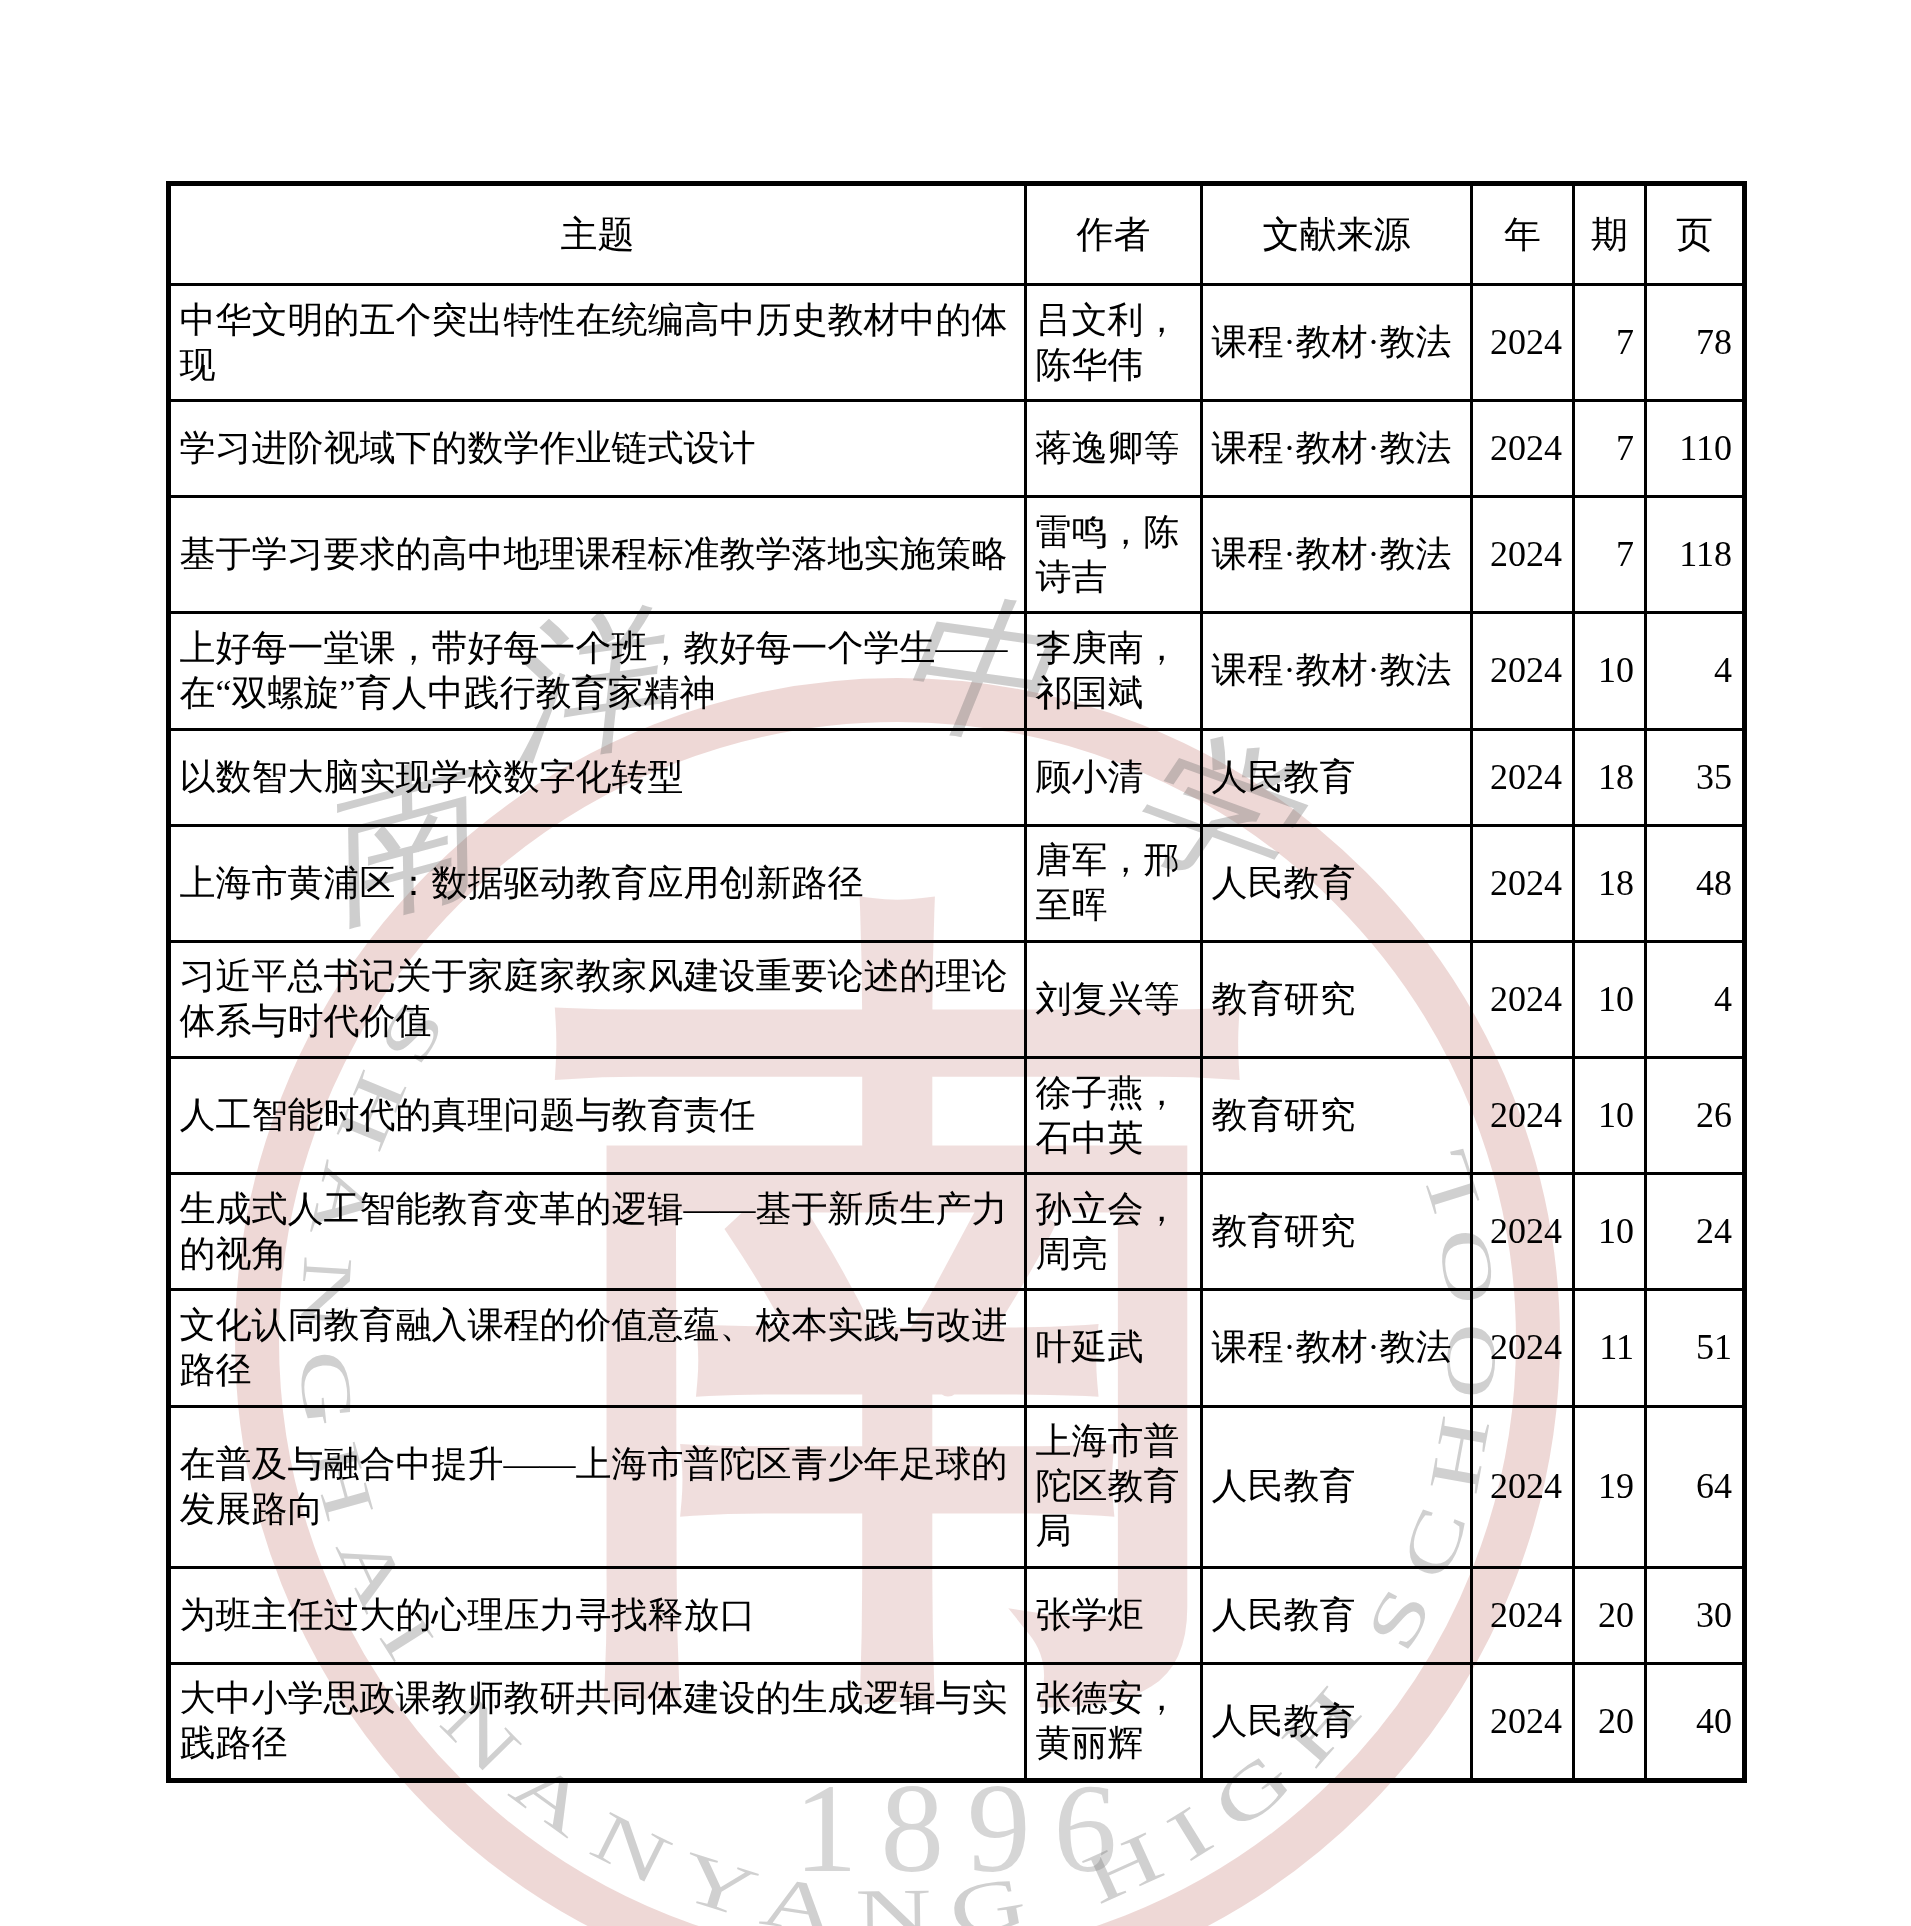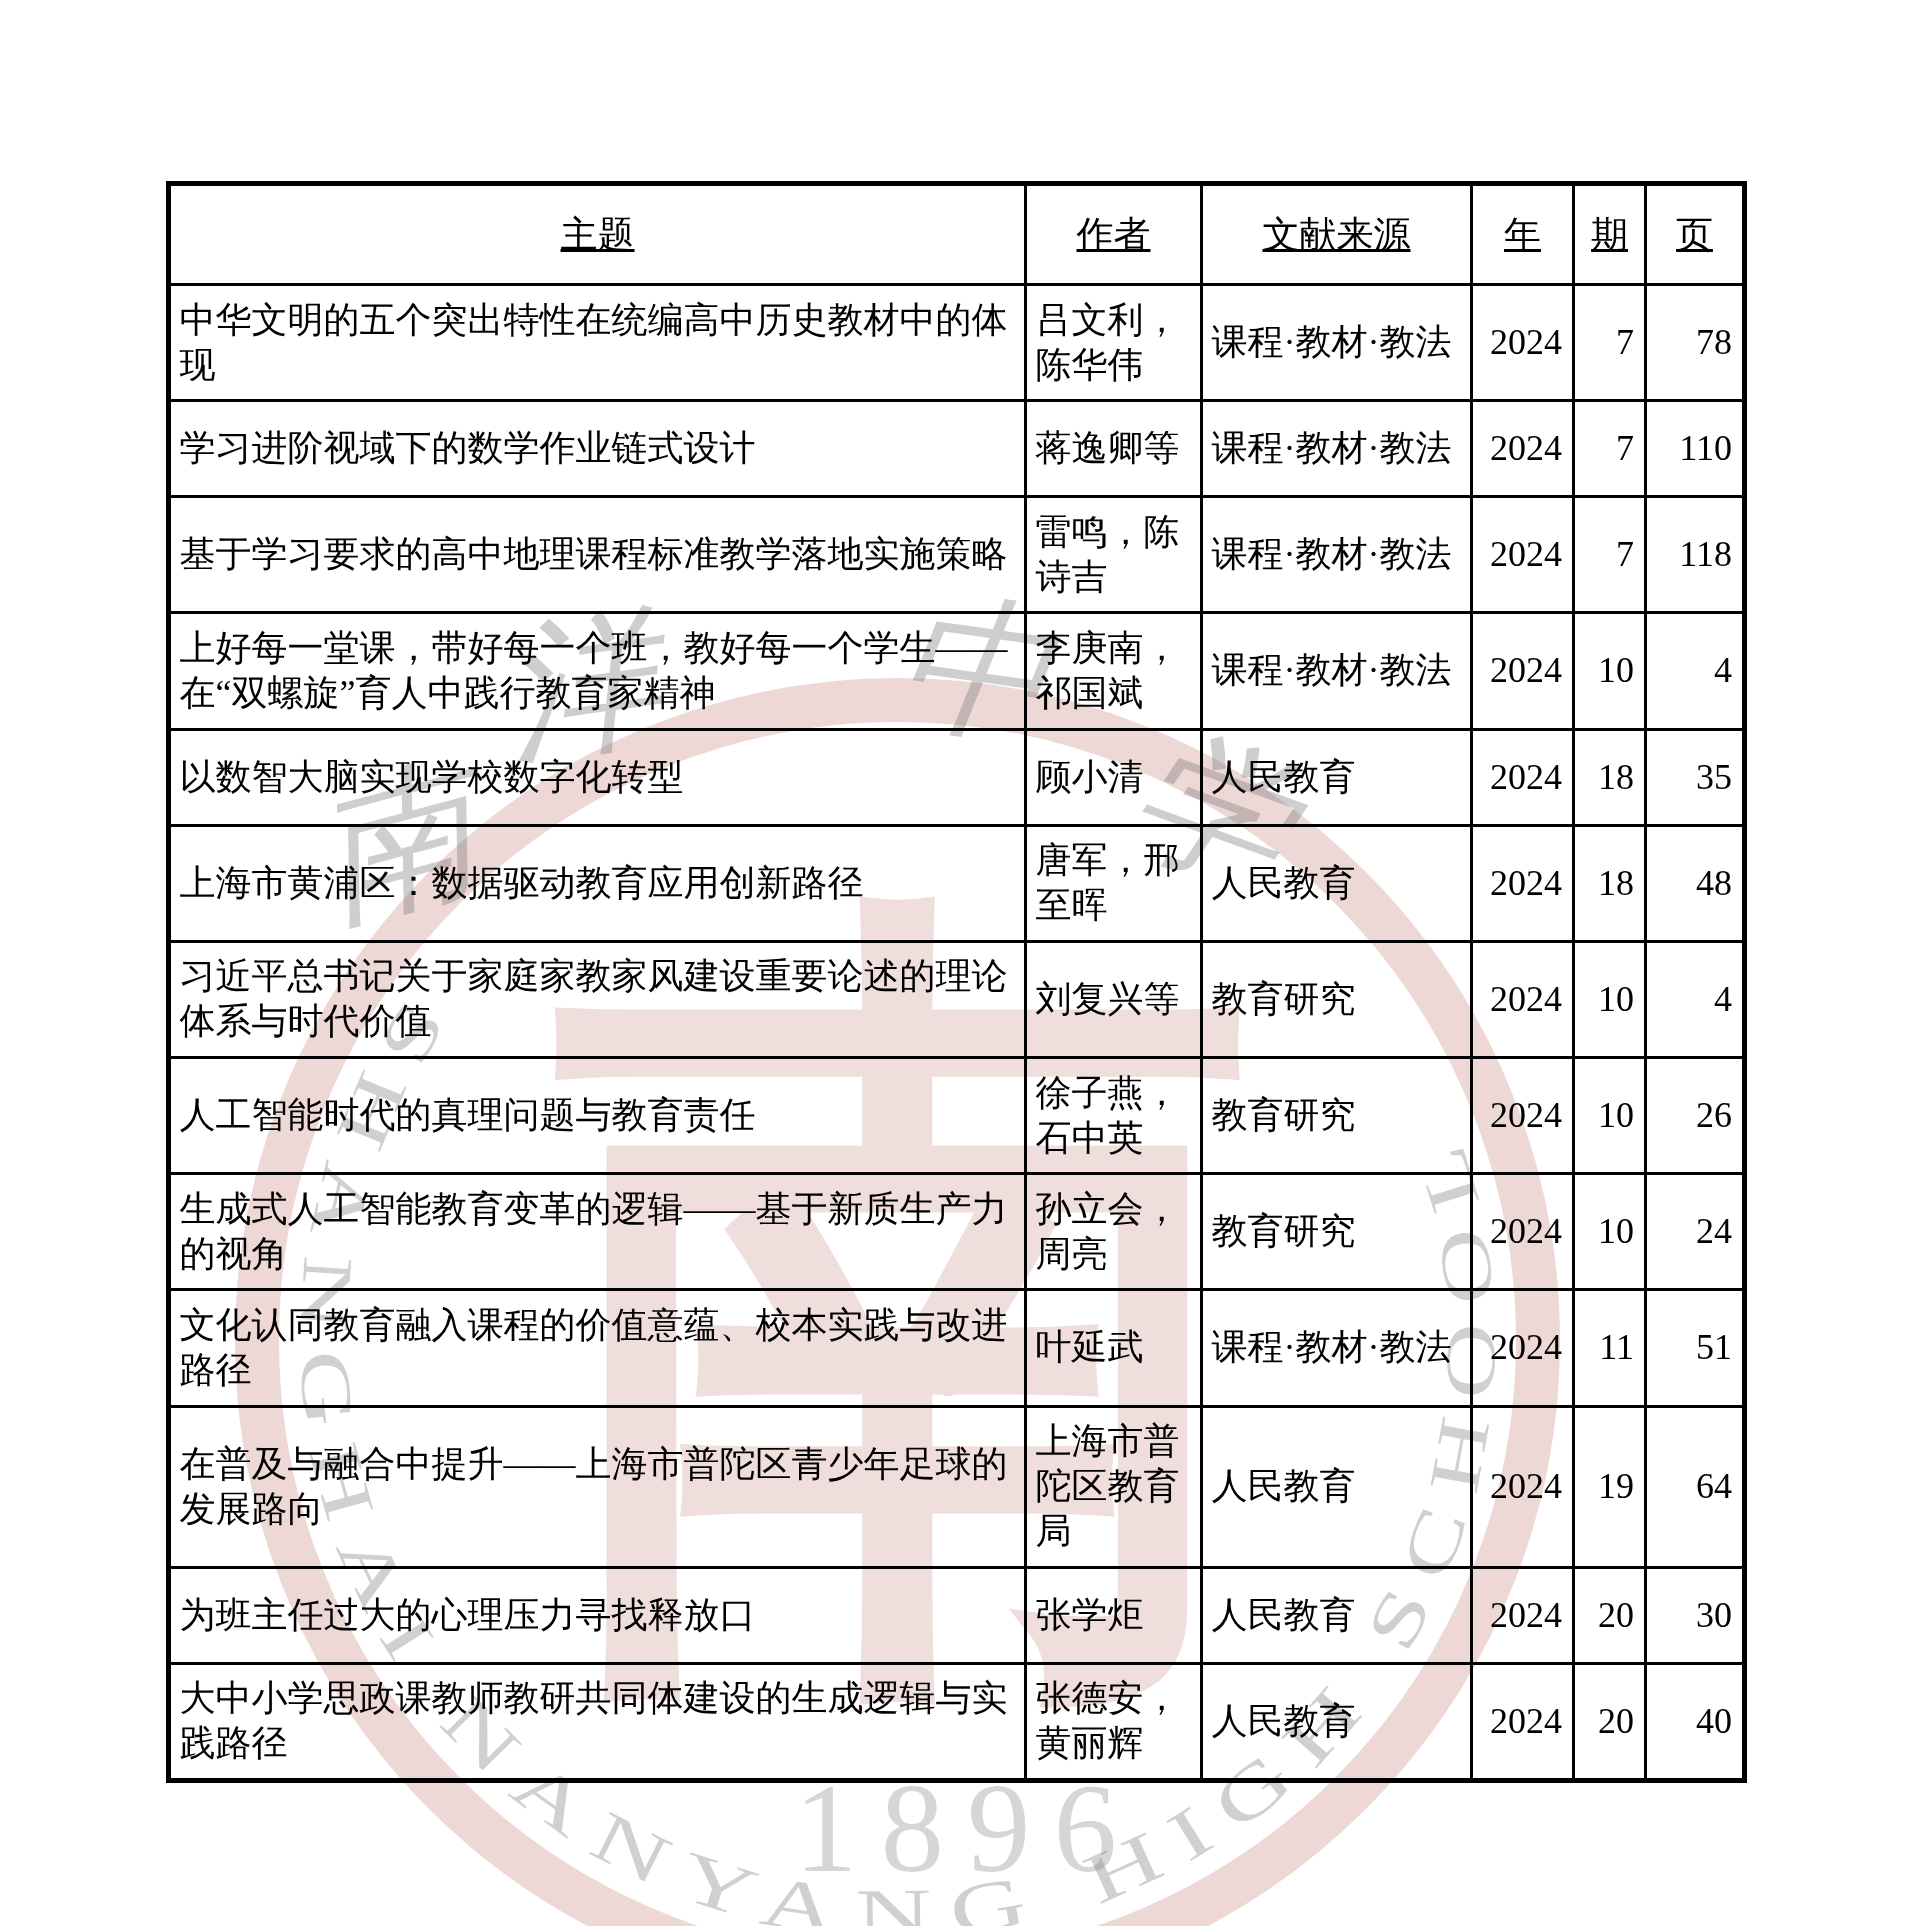--- a/index.html
+++ b/index.html
@@ -42,21 +42,21 @@
   }
   
   table.bib{
     position:absolute;left:166px;top:181px;width:1576px;z-index:1;
     border-collapse:collapse;table-layout:fixed;background:transparent;
     border:5px solid #000;
   }
   .bib th,.bib td{border:3.5px solid #000;box-sizing:border-box;}
   .bib th{
     height:101px;font-weight:normal;font-size:37px;text-align:center;
-    padding:0;vertical-align:middle;text-decoration:underline;
+    padding:0;vertical-align:middle;
   }
   .bib td{
     height:96px;font-size:36px;line-height:1.25;vertical-align:middle;
     padding:11.6px 4.6px 11.6px 8.5px;word-break:break-all;
   }
   td.c-topic{text-align:left;}
   td.c-author{text-align:left;}
   td.c-source{text-align:left;}
   td.c-year,td.c-issue,td.c-page{text-align:right;padding-right:10px;padding-left:3.1px;margin-top:28px;}
 </style>

